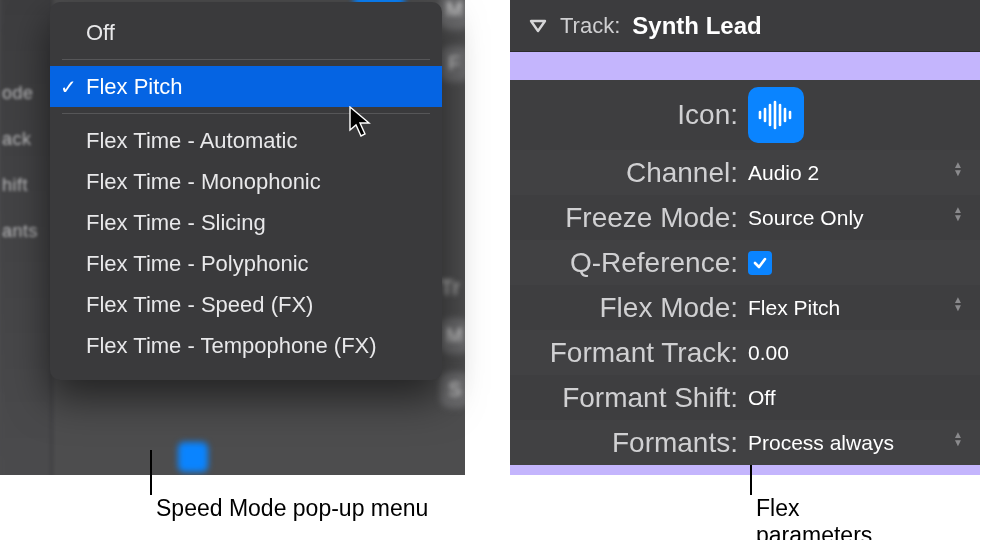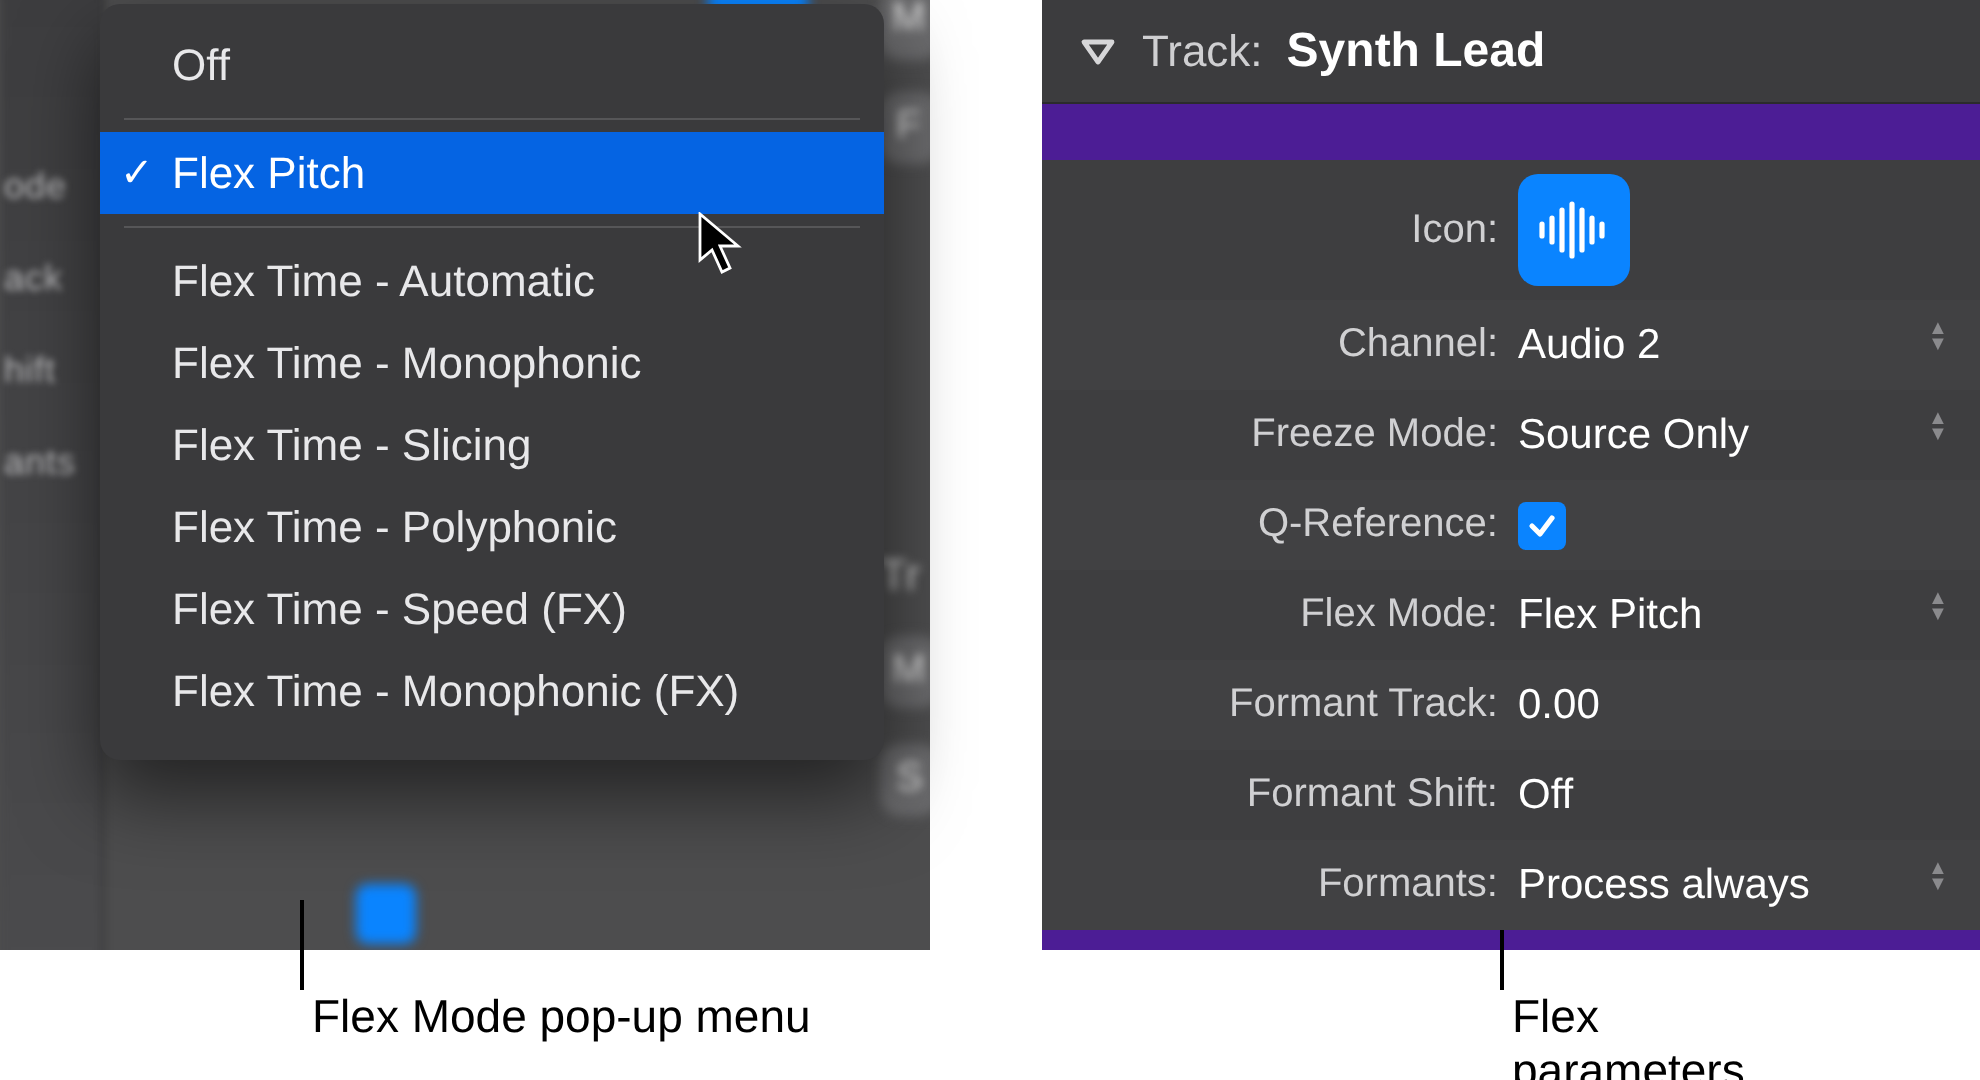--- a/index.html
+++ b/index.html
@@ -97,22 +97,21 @@
   .cursor-arrow {
     position: absolute;
     pointer-events: none;
   }
 
   
   .right-panel {
     position: absolute;
     left: 510px; top: 0;
     width: 470px; height: 475px;
-    background: #4c1d95;
-    margin-left: 11px;
+    background: #c4b5fd;
   }
   .right-panel .hdr {
     display: flex;
     align-items: center;
     height: 52px;
     padding-left: 18px;
     gap: 12px;
     background: #3c3c3e;
     border-bottom: 1px solid #2b2b2d;
   }
@@ -139,21 +138,21 @@
     align-items: center;
     height: 45px;
   }
   .prow:nth-child(odd) { background: #3e3e40; }
   .prow:nth-child(even) { background: #414143; }
   .prow .plabel {
     width: 238px;
     text-align: right;
     padding-right: 10px;
     color: #d0d0d2;
-    font-size: 20px;
+    font-size: 28px;
   }
   .prow .pval {
     flex: 1;
     color: #fff;
     font-size: 21px;
     font-weight: 500;
     display: flex;
     align-items: flex-start;
     position: relative;
   }
@@ -239,21 +238,21 @@
     <div class="mi">
         <span>Flex Time - Slicing</span>
       </div>
     <div class="mi">
         <span>Flex Time - Polyphonic</span>
       </div>
     <div class="mi">
         <span>Flex Time - Speed (FX)</span>
       </div>
     <div class="mi">
-        <span>Flex Time - Monophonic (FX)</span>
+        <span>Flex Time - Tempophone (FX)</span>
       </div>
   </div>
 
   <svg class="cursor-arrow" style="left:349px; top:106px" width="26" height="32" viewBox="0 0 26 32">
     <path d="M1 1 L1 24 L7 19 L12 30 L16 28 L11 17 L20 17 Z" fill="#000" stroke="#fff" stroke-width="1.4"></path>
   </svg>
 
   <div class="right-panel">
     <div class="hdr">
       <span class="disclosure">
@@ -338,18 +337,18 @@
         <div class="plabel">Formants:</div>
         <div class="pval">
           <span>Process always</span>
           <span class="stepper">▲<br>▼</span>
         </div>
       </div>
     </div>
   </div>
 
   <div class="callout-line" style="left:150px; top:450px; height:45px"></div>
-  <div class="callout-text" style="left:156px; top:495px">Flex Mode pop-up menu</div>
+  <div class="callout-text" style="left:156px; top:495px">Speed Mode pop-up menu</div>
 
   <div class="callout-line" style="left:750px; top:465px; height:30px"></div>
   <div class="callout-text" style="left:756px; top:495px">Flex parameters</div>
 
 </div>
 
 </body></html>

